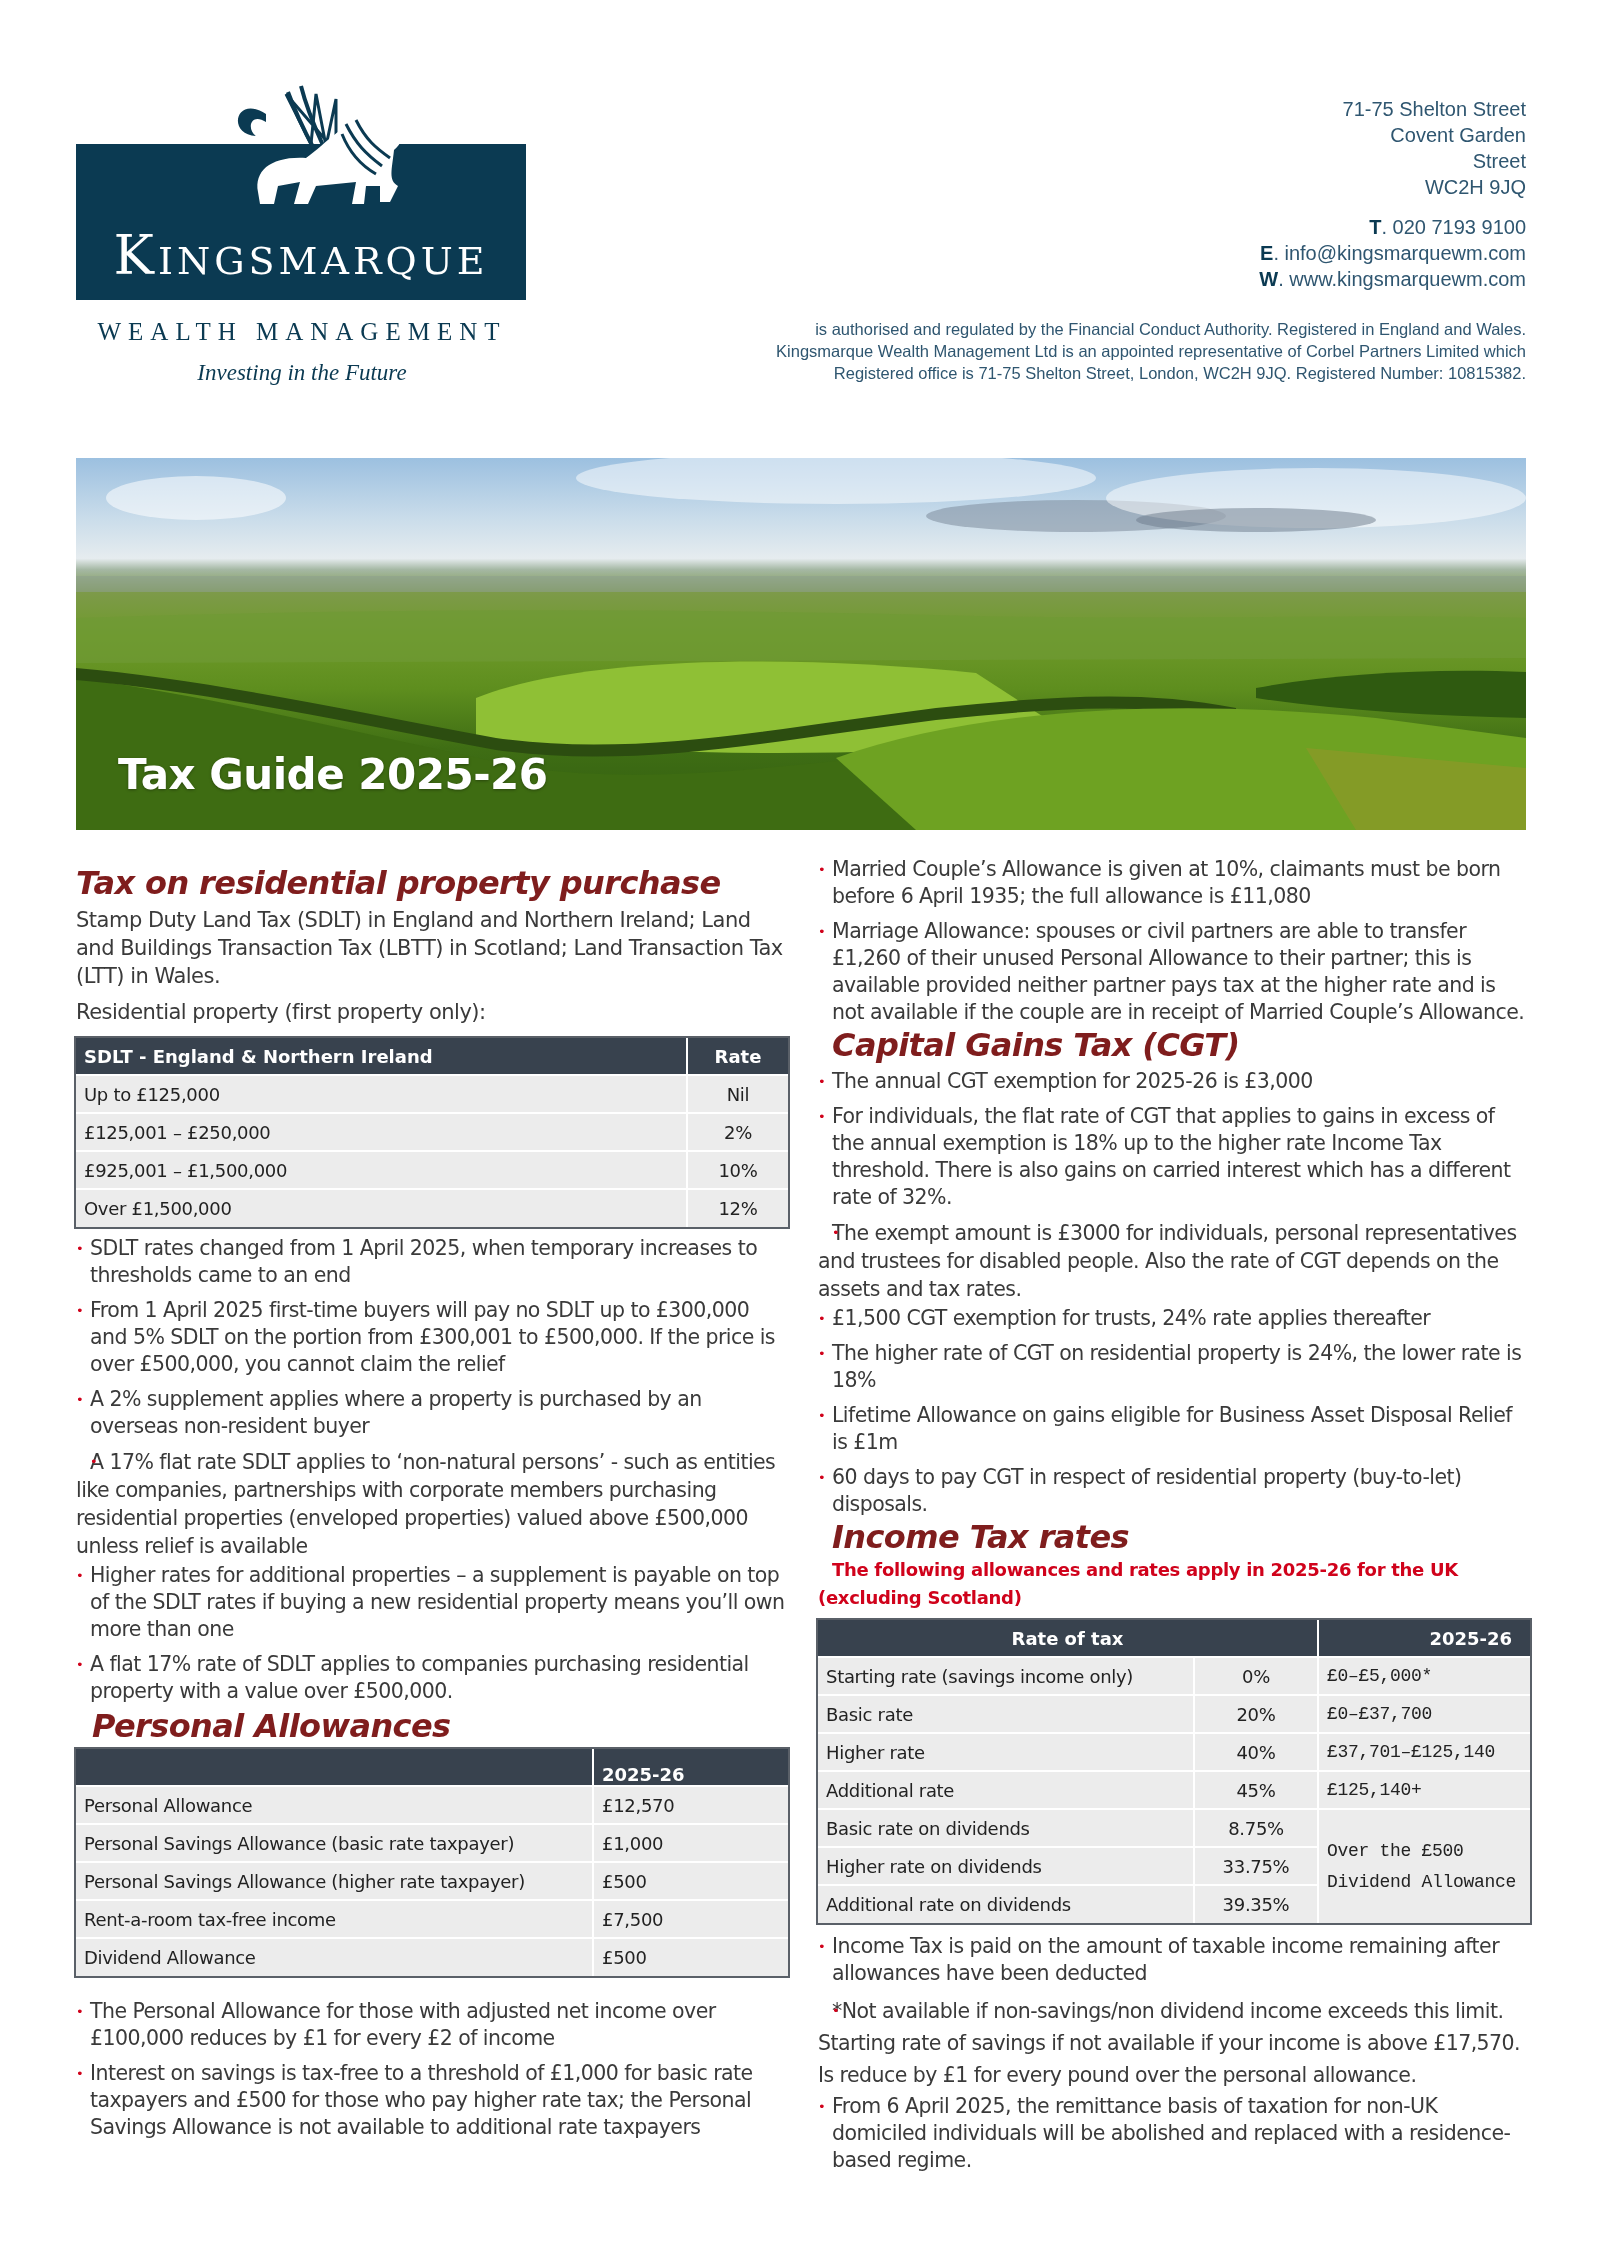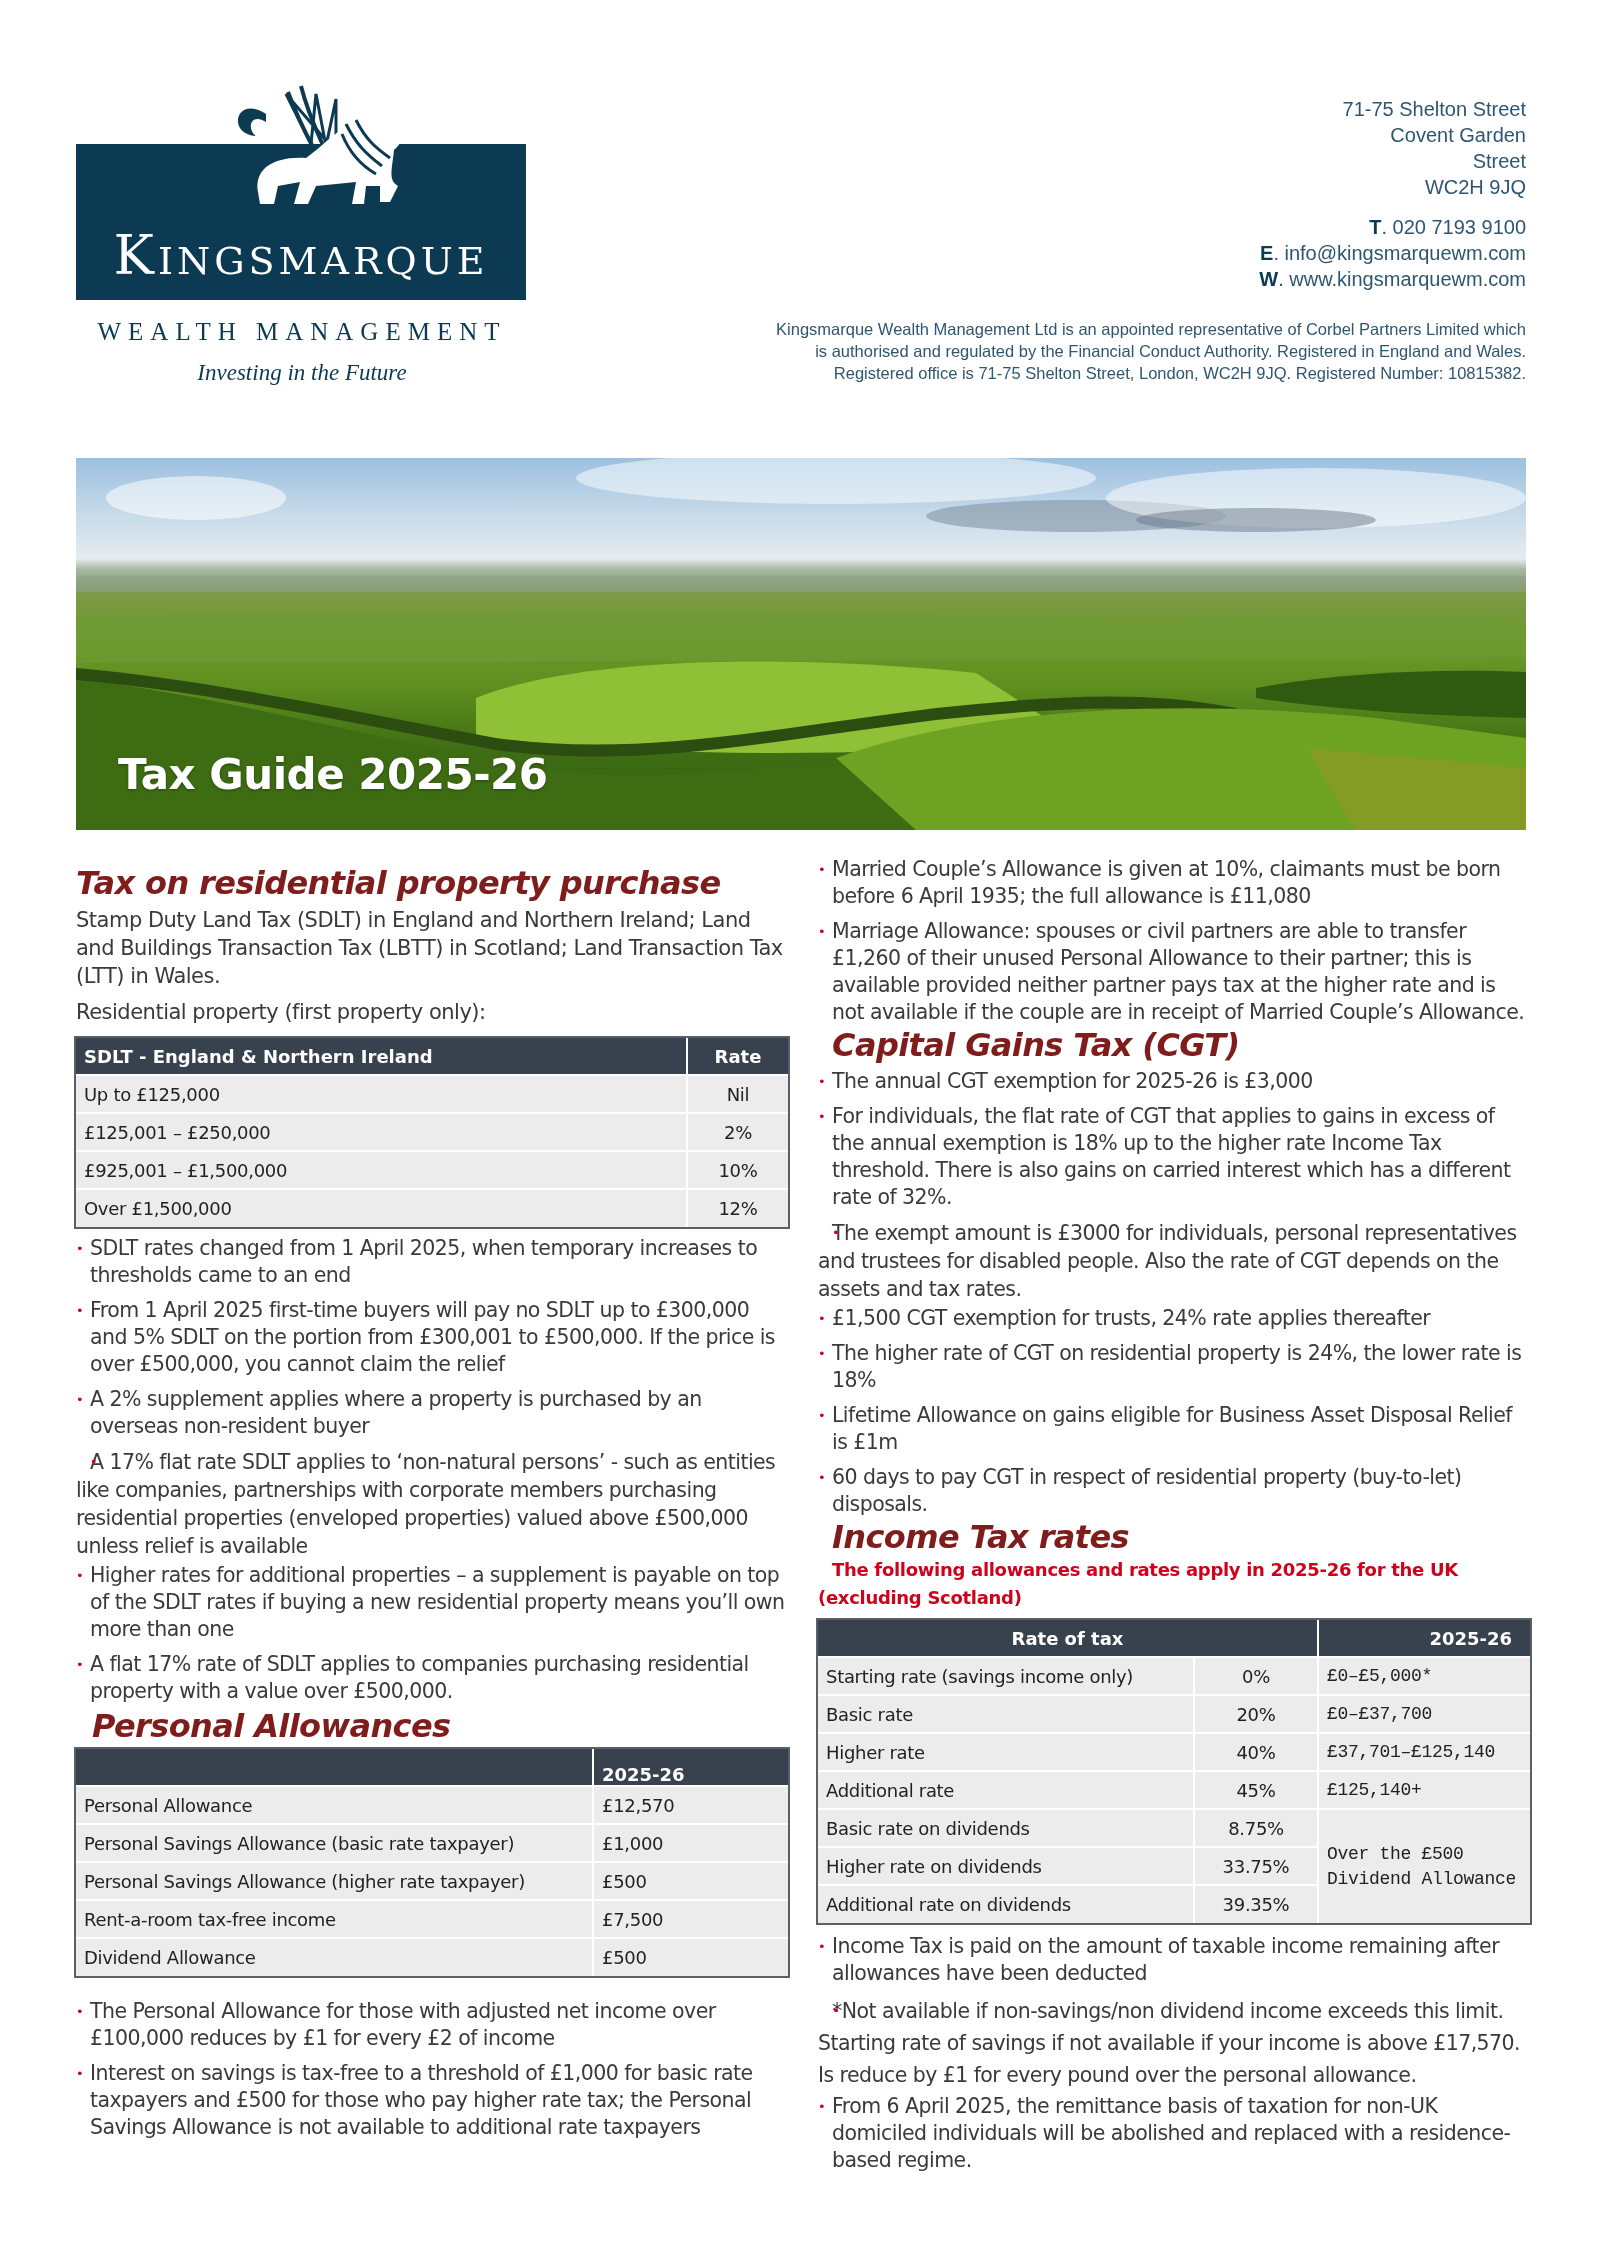--- a/index.html
+++ b/index.html
@@ -93,22 +93,22 @@
   <div>Covent Garden</div>
   <div>Street</div>
   <div>WC2H 9JQ</div>
   <div class="gap"></div>
   <div><b>T</b>. <span>020 7193 9100</span></div>
   <div><b>E</b>. <span>info@kingsmarquewm.com</span></div>
   <div><b>W</b>. <span>www.kingsmarquewm.com</span></div>
 </div>
 
 <div class="legal">
+  <div>is authorised and regulated by the Financial Conduct Authority. Registered in England and Wales.</div>
   <div>Kingsmarque Wealth Management Ltd is an appointed representative of Corbel Partners Limited which</div>
-  <div>is authorised and regulated by the Financial Conduct Authority. Registered in England and Wales.</div>
   <div>Registered office is 71-75 Shelton Street, London, WC2H 9JQ. Registered Number: 10815382.</div>
 </div>
 
 <div class="hero">
   <svg width="1450" height="372">
     <ellipse cx="120" cy="40" rx="90" ry="22" fill="#ffffff" opacity="0.55"></ellipse>
     <ellipse cx="760" cy="20" rx="260" ry="26" fill="#ffffff" opacity="0.5"></ellipse>
     <ellipse cx="1000" cy="58" rx="150" ry="16" fill="#7d8c9c" opacity="0.55"></ellipse>
     <ellipse cx="1240" cy="40" rx="210" ry="30" fill="#ffffff" opacity="0.5"></ellipse>
     <ellipse cx="1180" cy="62" rx="120" ry="12" fill="#6c7a8a" opacity="0.5"></ellipse>
@@ -249,21 +249,21 @@
           <td class="v vsep">£37,701–£125,140</td>
         </tr>
         <tr>
           <td>Additional rate</td>
           <td class="c vsep">45%</td>
           <td class="v vsep">£125,140+</td>
         </tr>
         <tr>
           <td>Basic rate on dividends</td>
           <td class="c vsep">8.75%</td>
-          <td class="v vsep" rowspan="3" style="line-height: 25px;">Over the £500 Dividend Allowance</td>
+          <td class="v vsep" rowspan="3" style="line-height: 31px;">Over the £500 Dividend Allowance</td>
         </tr>
         <tr>
           <td>Higher rate on dividends</td>
           <td class="c vsep">33.75%</td>
         </tr>
         <tr>
           <td>Additional rate on dividends</td>
           <td class="c vsep">39.35%</td>
         </tr>
       </tbody>

